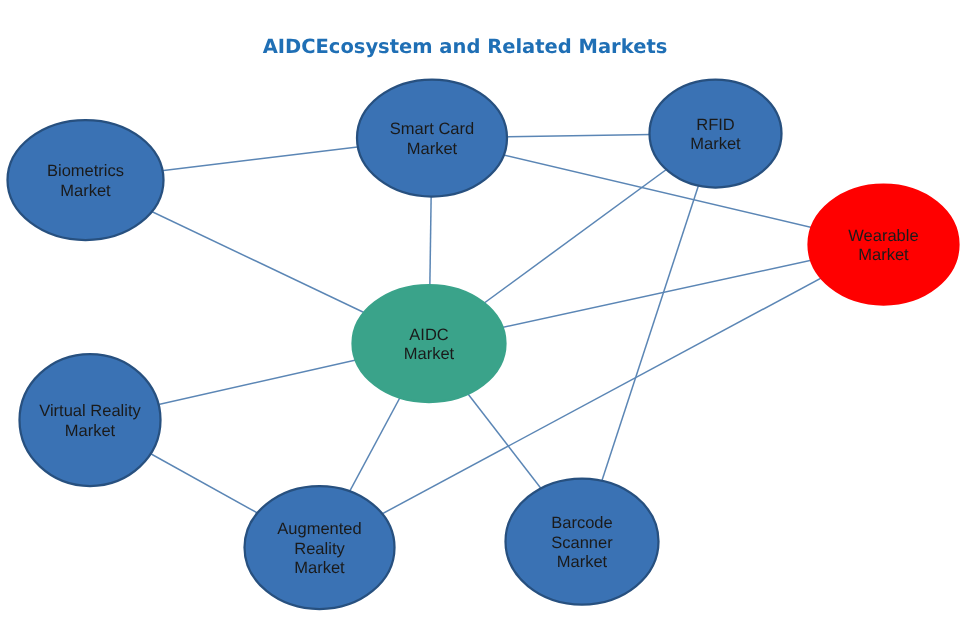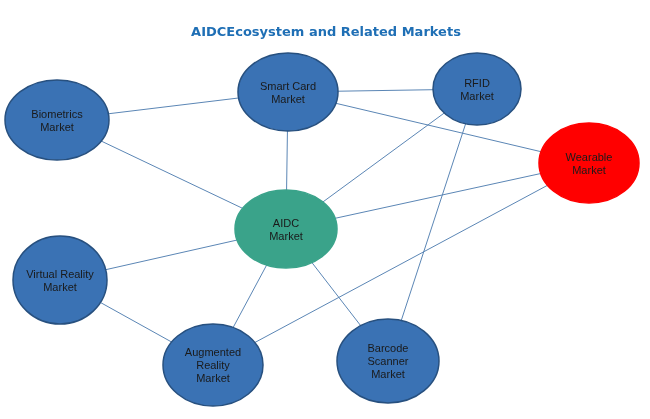--- a/index.html
+++ b/index.html
@@ -1,17 +1,17 @@
 <!DOCTYPE html>
 <html><head>
 <meta charset="utf-8">
 <style>
   html, body { margin: 0; padding: 0; background: #ffffff; }
   body { width: 650px; height: 419px; position: relative; overflow: hidden; font-family: "Liberation Sans", sans-serif; }
-  #title { position: absolute; left: 16px; top: 24px; width: 620px; text-align: center; font-family: "DejaVu Sans", sans-serif; font-weight: bold; font-size: 13px; color: #1f6fb5; }
+  #title { position: absolute; left: 0; top: 24px; width: 620px; text-align: center; font-family: "DejaVu Sans", sans-serif; font-weight: bold; font-size: 13px; color: #1f6fb5; }
   svg { position: absolute; left: 0; top: 0; }
   .node-label { font-family: "Liberation Sans", sans-serif; font-size: 11px; fill: #1a1a1a; }
 </style>
 </head>
 <body>
 
 <div id="title" style="color: rgb(31, 111, 181);">AIDCEcosystem and Related Markets</div>
 
 <svg id="diagram" width="650" height="419" viewBox="0 0 650 419">
   <g id="edges">

